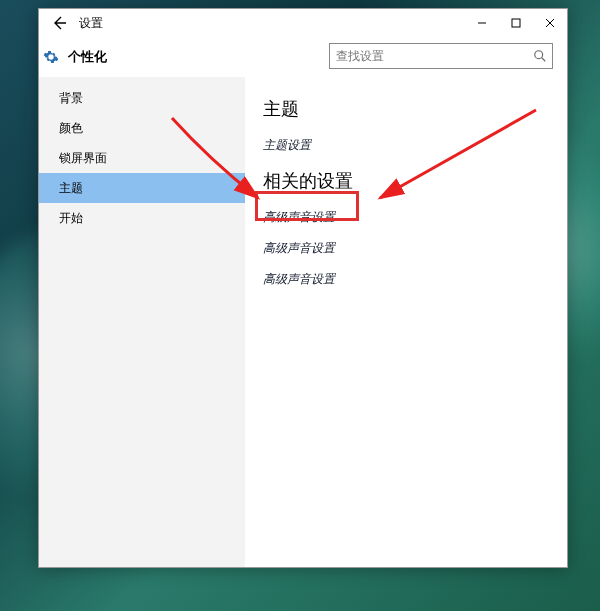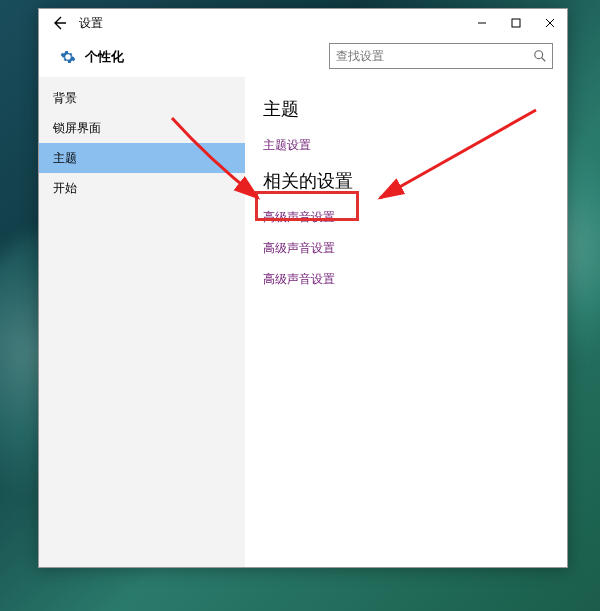--- a/index.html
+++ b/index.html
@@ -43,21 +43,21 @@
       cursor: pointer;
     }
     .titlebar .title { margin-left: 8px; font-size: 12px; color: #000; }
     .titlebar .controls { margin-left: auto; display: flex; }
     .titlebar .controls .ctl {
       width: 34px; height: 28px; display: flex; align-items: center; justify-content: center;
       cursor: pointer; color: #000;
     }
     .header {
       height: 40px; display: flex; align-items: center;
-      padding: 0 20px; background: #fff;
+      padding: 0 3px; background: #fff;
       position: relative;
     }
     .header .gear {
       width: 18px; height: 18px; color: #2a6fb0;
       display: flex; align-items: center; justify-content: center;
     }
     .header .heading { margin-left: 8px; font-size: 13px; font-weight: bold; color: #000; }
     .searchbox {
       position: absolute; right: 14px; top: 6px;
       width: 224px; height: 26px;
@@ -70,31 +70,32 @@
       color: #333; background: transparent;
     }
     .searchbox .search-icon {
       width: 24px; height: 24px; display: flex; align-items: center; justify-content: center;
       color: #666;
     }
     .body { flex: 1; display: flex; background: #fff; overflow: hidden; }
     .sidebar { width: 206px; background: #f3f3f3; padding-top: 6px; }
     .sidebar-item {
       height: 30px; display: flex; align-items: center;
-      padding-left: 14px; font-size: 12px; color: #000;
+      padding-left: 20px; font-size: 12px; color: #000;
       cursor: pointer;
     }
     .sidebar-item.active { background: #8bbfef; }
     .content { flex: 1; padding: 20px 18px; position: relative; }
     .content h2 { font-size: 18px; font-weight: normal; color: #000; margin-bottom: 16px; }
     .content h2.second { margin-top: 15px; }
     .link {
-      display: block; color: #701a75; font-size: 12px;
+      display: block; color: #0f172a; font-size: 12px;
       margin-bottom: 14px; cursor: pointer; text-decoration: none;
       width: fit-content;
+      font-style: italic;
     }
     .highlight-box {
       position: absolute; left: 10px; top: 114px;
       width: 104px; height: 30px;
       border: 3px solid #e03030; pointer-events: none;
     }
     .arrow { position: absolute; pointer-events: none; }
     .arrow svg { overflow: visible; }
   </style>
 </head>
@@ -144,20 +145,23 @@
             <path d="M10 10 L14 14" stroke="#666" stroke-width="1.3"></path>
           </svg>
       </div>
     </div>
   </div>
 
   <div class="body">
     <div class="sidebar">
       <div class="sidebar-item">
           <span>背景</span>
+        </div>
+      <div class="sidebar-item">
+          <span>颜色</span>
         </div>
       <div class="sidebar-item">
           <span>锁屏界面</span>
         </div>
       <div class="sidebar-item active">
           <span>主题</span>
         </div>
       <div class="sidebar-item">
           <span>开始</span>
         </div>

